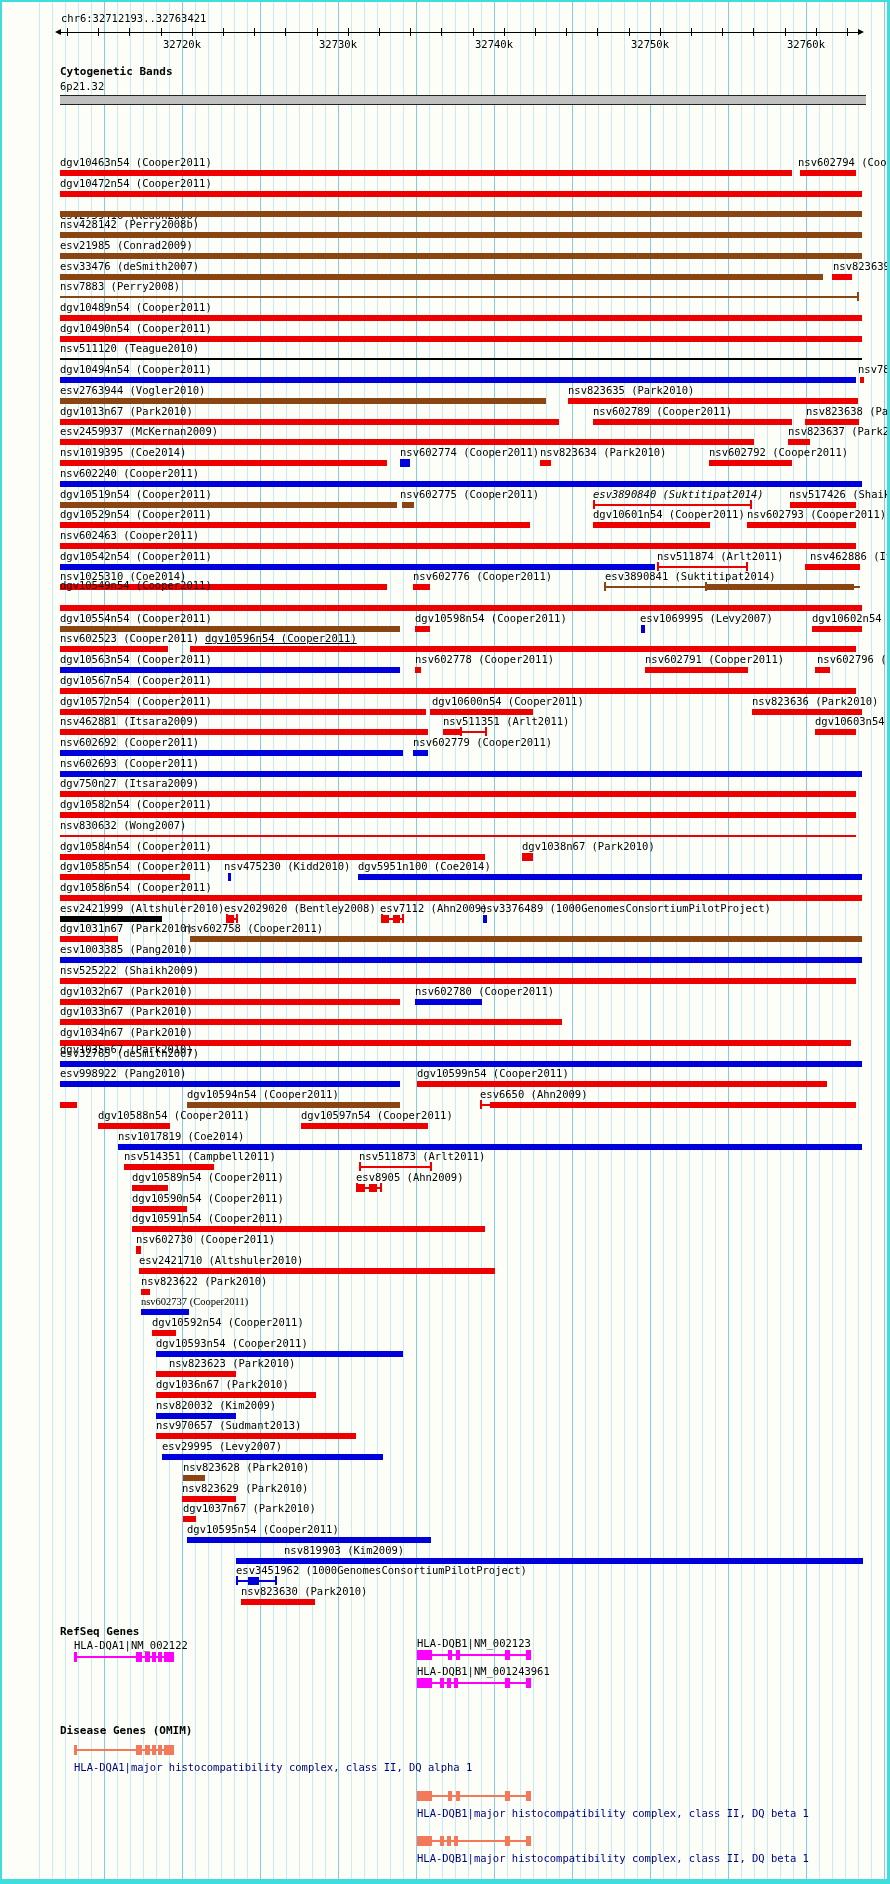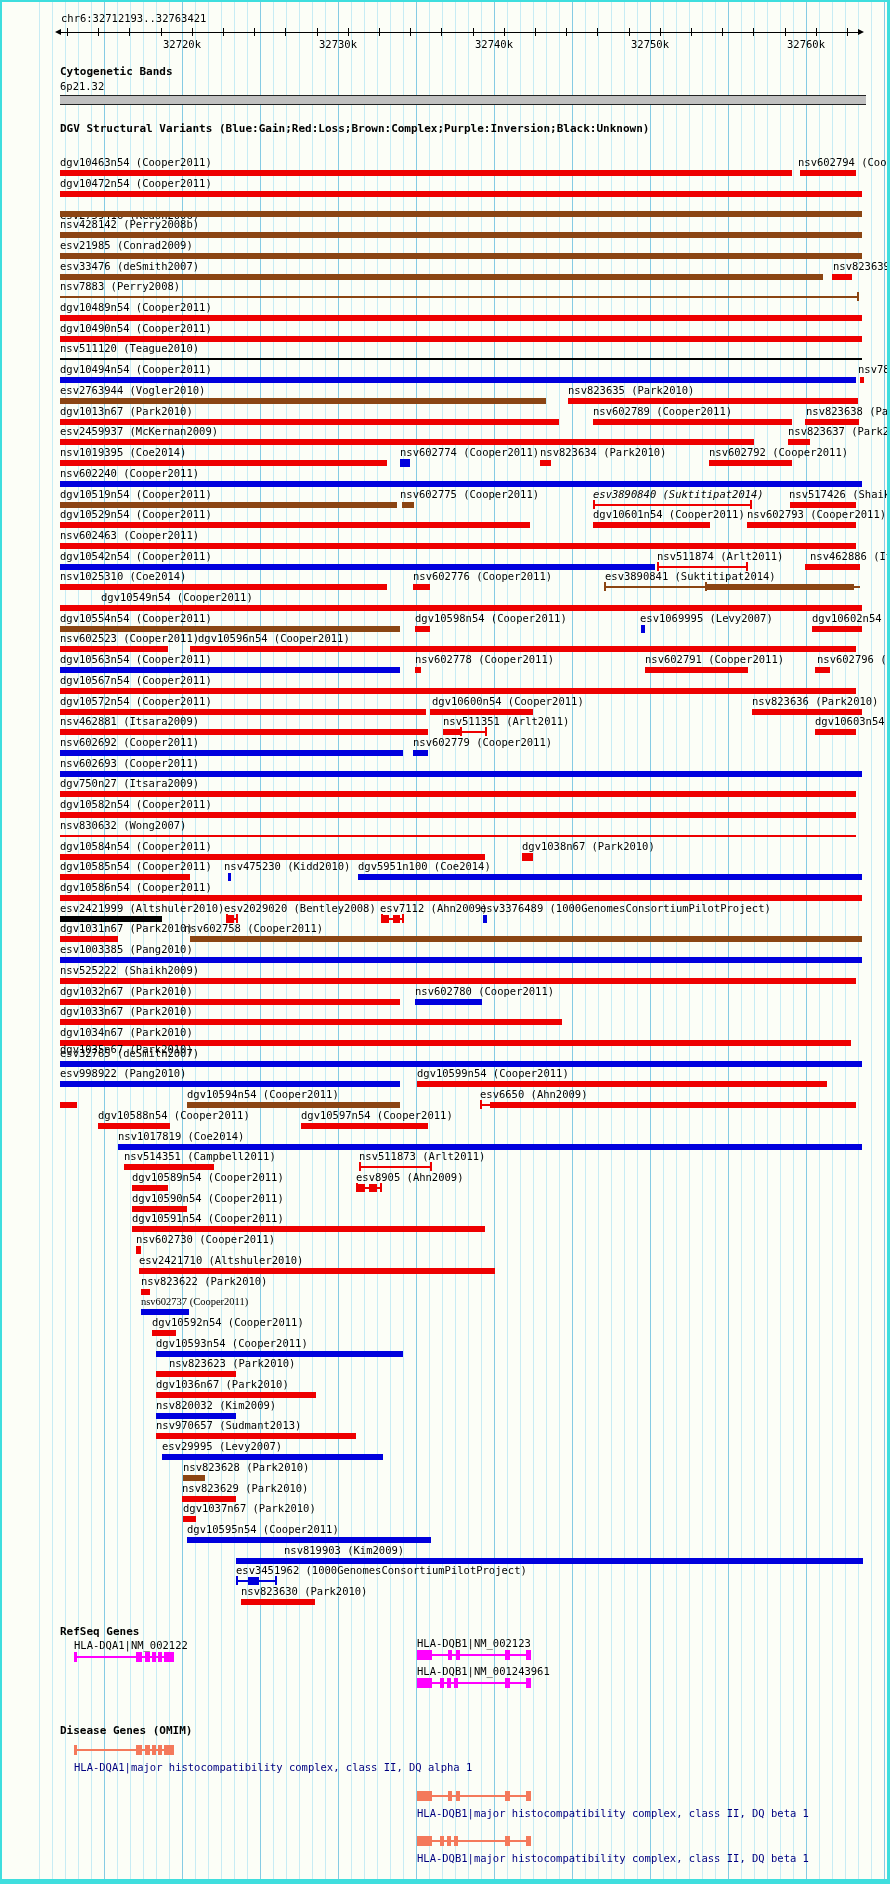--- a/index.html
+++ b/index.html
@@ -131,21 +131,20 @@
       <div class="ruler-num" style="left: 338px; top: 38px;">32730k</div>
       <div class="ruler-num" style="left: 494px; top: 38px;">32740k</div>
       <div class="ruler-num" style="left: 650px; top: 38px;">32750k</div>
       <div class="ruler-num" style="left: 806px; top: 38px;">32760k</div>
     </div>
 
   <div class="hdr" style="left:60px;top:66px;">Cytogenetic Bands</div>
   <div class="lbl" style="left:60px;top:81px;">6p21.32</div>
   <div class="cytoband-bar" style="left:60px;top:95px;width:806px;height:8px;"></div>
 
-  <div class="hdr" style="left:60px;top:123px;">DGV Structural Variants (Blue:Gain;Red:Loss;Brown:Complex;Purple:Inversion;Black:Unknown)</div>
   <div id="tracks">
       <div class="lbl" style="left: 60px; top: 157px;">dgv10463n54 (Cooper2011)</div>
       <div class="lbl" style="left: 798px; top: 157px;">nsv602794 (Cooper2011)</div>
       <div class="seg" style="left: 60px; top: 170px; width: 732px; height: 6px; background: rgb(238, 0, 0);"></div>
       <div class="seg" style="left: 800px; top: 170px; width: 56px; height: 6px; background: rgb(238, 0, 0);"></div>
       <div class="lbl" style="left: 60px; top: 178px;">dgv10472n54 (Cooper2011)</div>
       <div class="seg" style="left: 60px; top: 191px; width: 802px; height: 6px; background: rgb(238, 0, 0);"></div>
       <div class="lbl" style="left: 60px; top: 210px;">esv2759416 (Redon2006)</div>
       <div class="seg" style="left: 60px; top: 211px; width: 802px; height: 6px; background: rgb(139, 69, 19);"></div>
       <div class="lbl" style="left: 60px; top: 219px;">nsv428142 (Perry2008b)</div>
@@ -222,32 +221,32 @@
       <div class="lbl" style="left: 60px; top: 571px;">nsv1025310 (Coe2014)</div>
       <div class="lbl" style="left: 413px; top: 571px;">nsv602776 (Cooper2011)</div>
       <div class="lbl" style="left: 605px; top: 571px;">esv3890841 (Suktitipat2014)</div>
       <div class="seg" style="left: 60px; top: 584px; width: 327px; height: 6px; background: rgb(238, 0, 0);"></div>
       <div class="seg" style="left: 413px; top: 584px; width: 17px; height: 6px; background: rgb(238, 0, 0);"></div>
       <div class="seg" style="left: 604px; top: 586px; width: 103px; height: 2px; background: rgb(139, 69, 19);"></div>
       <div class="seg" style="left: 604px; top: 582px; width: 2px; height: 9px; background: rgb(139, 69, 19);"></div>
       <div class="seg" style="left: 705px; top: 582px; width: 2px; height: 9px; background: rgb(139, 69, 19);"></div>
       <div class="seg" style="left: 707px; top: 584px; width: 147px; height: 6px; background: rgb(139, 69, 19);"></div>
       <div class="seg" style="left: 854px; top: 586px; width: 6px; height: 2px; background: rgb(139, 69, 19);"></div>
-      <div class="lbl" style="left: 60px; top: 592px; margin-left: 41px;">dgv10549n54 (Cooper2011)</div>
+      <div class="lbl" style="left: 60px; top: 580px;">dgv10549n54 (Cooper2011)</div>
       <div class="seg" style="left: 60px; top: 605px; width: 802px; height: 6px; background: rgb(238, 0, 0);"></div>
       <div class="lbl" style="left: 60px; top: 613px;">dgv10554n54 (Cooper2011)</div>
       <div class="lbl" style="left: 415px; top: 613px;">dgv10598n54 (Cooper2011)</div>
       <div class="lbl" style="left: 640px; top: 613px;">esv1069995 (Levy2007)</div>
       <div class="lbl" style="left: 812px; top: 613px;">dgv10602n54 (</div>
       <div class="seg" style="left: 60px; top: 626px; width: 340px; height: 6px; background: rgb(139, 69, 19);"></div>
       <div class="seg" style="left: 415px; top: 626px; width: 15px; height: 6px; background: rgb(238, 0, 0);"></div>
       <div class="seg" style="left: 641px; top: 625px; width: 4px; height: 8px; background: rgb(0, 0, 221);"></div>
       <div class="seg" style="left: 812px; top: 626px; width: 50px; height: 6px; background: rgb(238, 0, 0);"></div>
       <div class="lbl" style="left: 60px; top: 633px;">nsv602523 (Cooper2011)</div>
-      <div class="lbl" style="left: 198px; top: 633px;">dgv10596n54 (Cooper2011)</div>
+      <div class="lbl" style="left: 205px; top: 633px; text-decoration: underline;">dgv10596n54 (Cooper2011)</div>
       <div class="seg" style="left: 60px; top: 646px; width: 108px; height: 6px; background: rgb(238, 0, 0);"></div>
       <div class="seg" style="left: 190px; top: 646px; width: 666px; height: 6px; background: rgb(238, 0, 0);"></div>
       <div class="lbl" style="left: 60px; top: 654px;">dgv10563n54 (Cooper2011)</div>
       <div class="lbl" style="left: 415px; top: 654px;">nsv602778 (Cooper2011)</div>
       <div class="lbl" style="left: 645px; top: 654px;">nsv602791 (Cooper2011)</div>
       <div class="lbl" style="left: 817px; top: 654px;">nsv602796 (Co</div>
       <div class="seg" style="left: 60px; top: 667px; width: 340px; height: 6px; background: rgb(0, 0, 221);"></div>
       <div class="seg" style="left: 415px; top: 667px; width: 6px; height: 6px; background: rgb(238, 0, 0);"></div>
       <div class="seg" style="left: 645px; top: 667px; width: 103px; height: 6px; background: rgb(238, 0, 0);"></div>
       <div class="seg" style="left: 815px; top: 667px; width: 15px; height: 6px; background: rgb(238, 0, 0);"></div>

